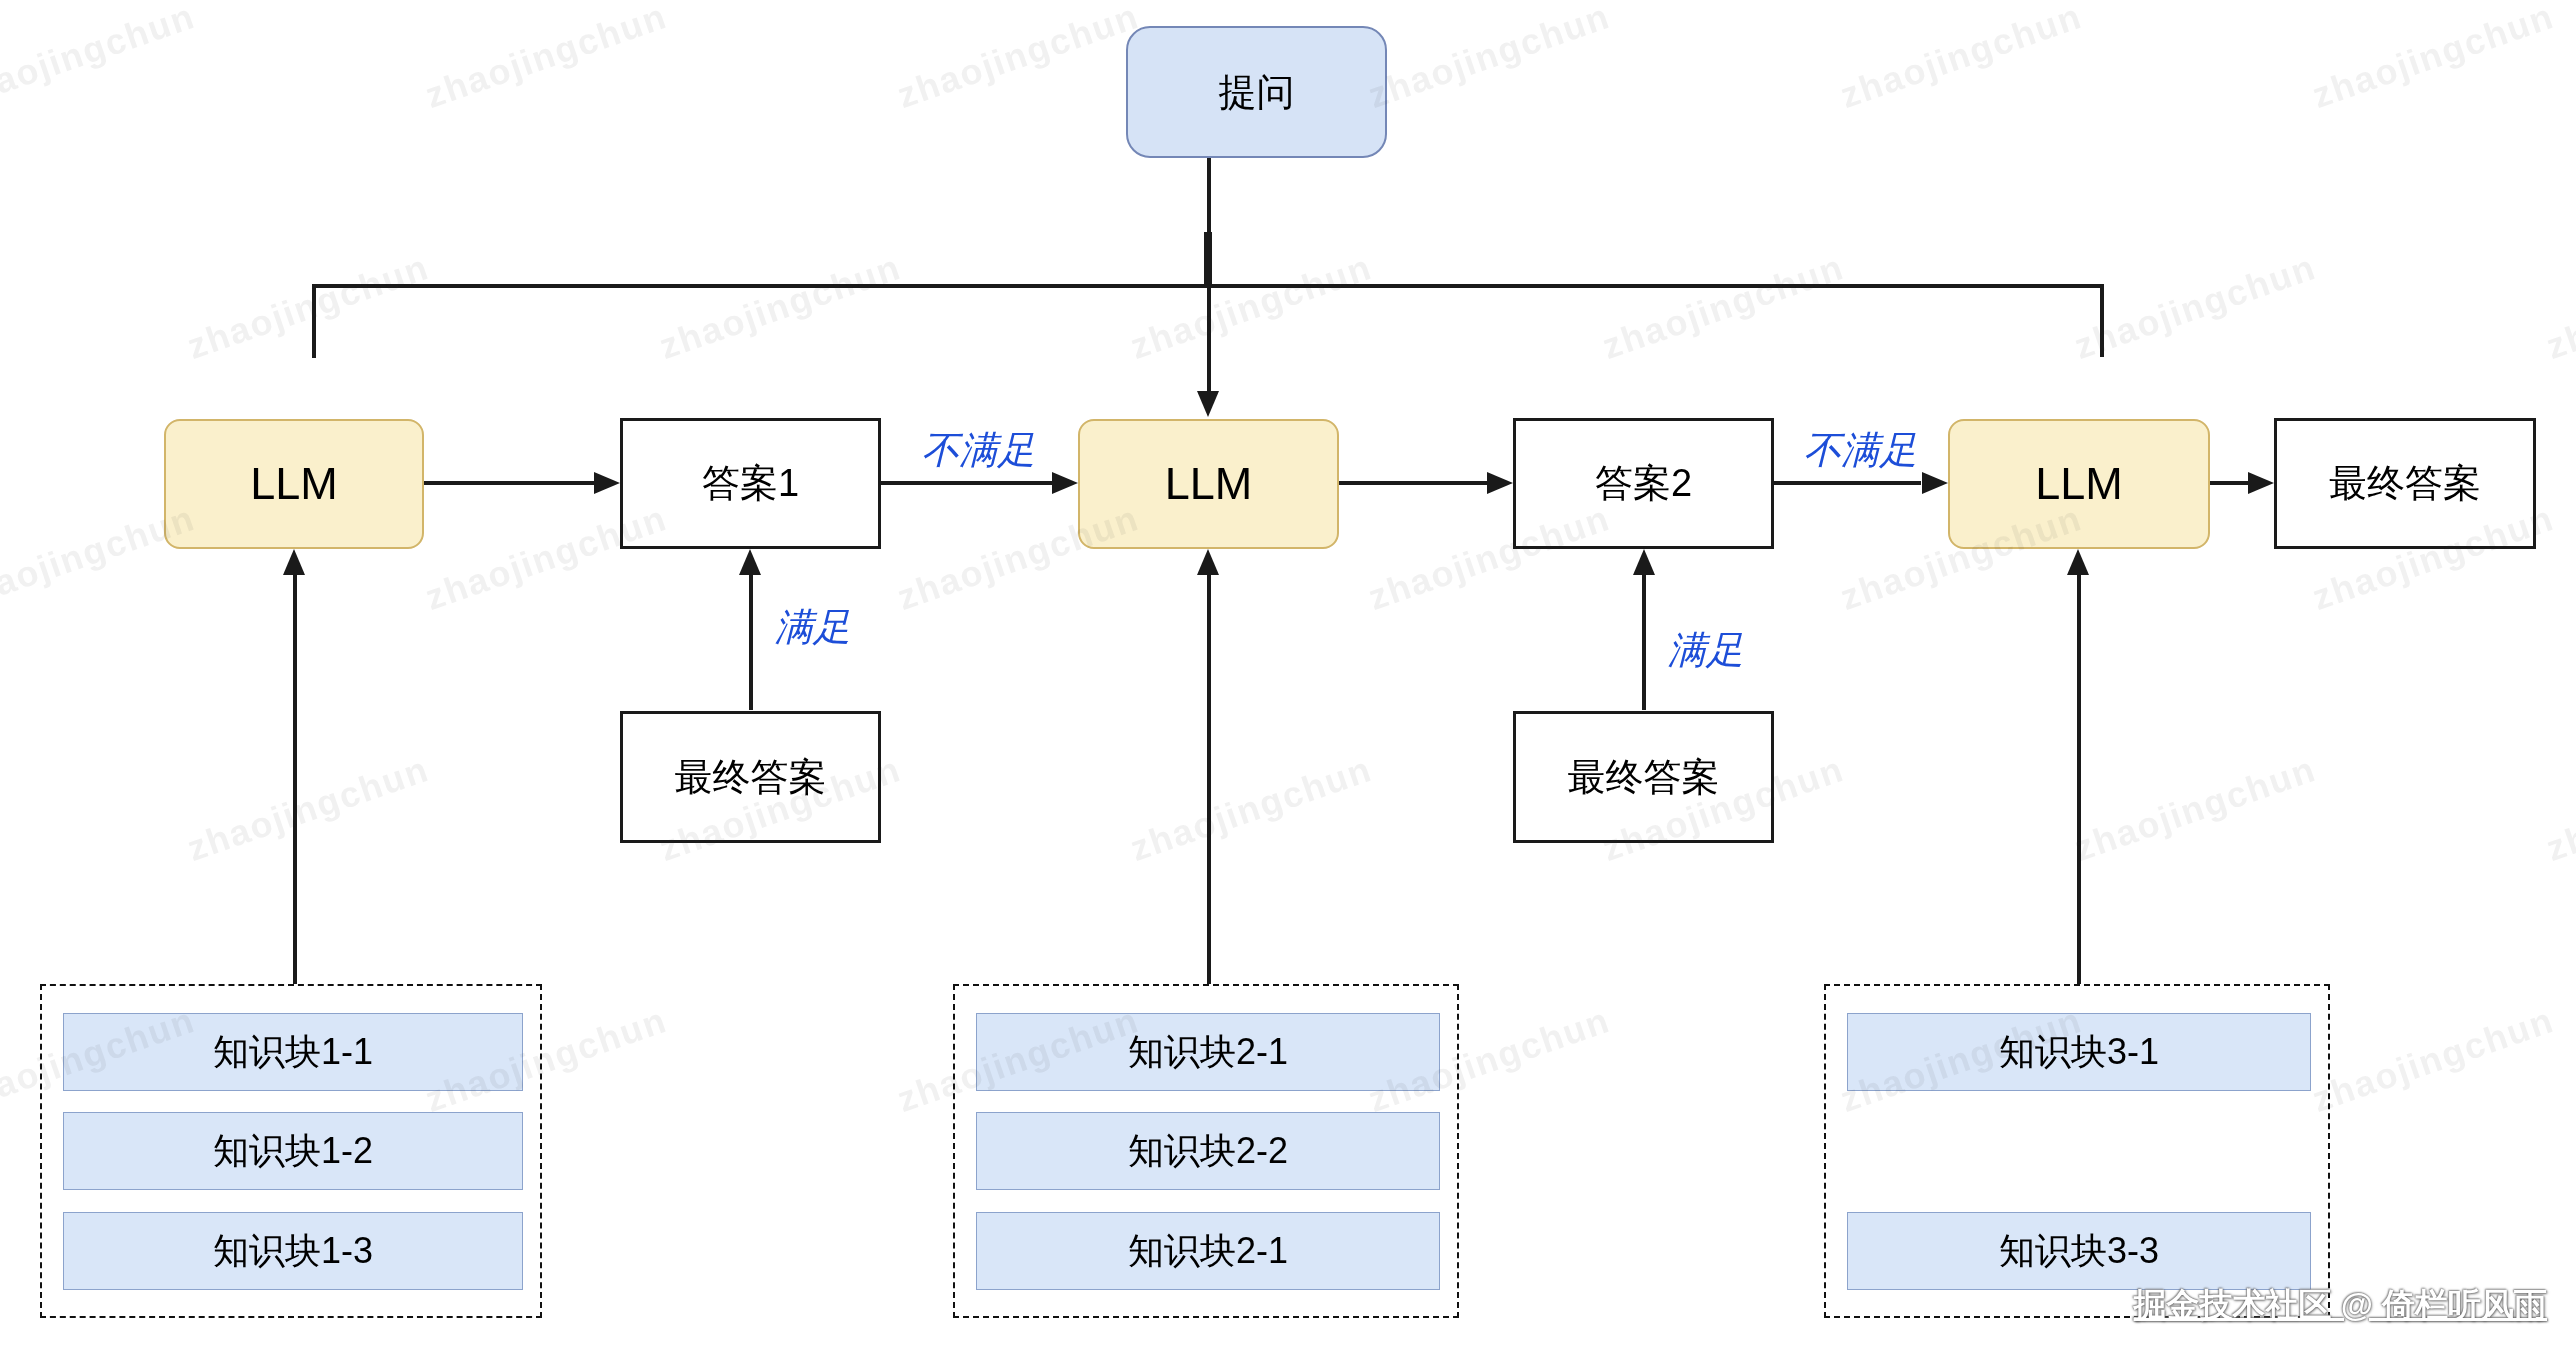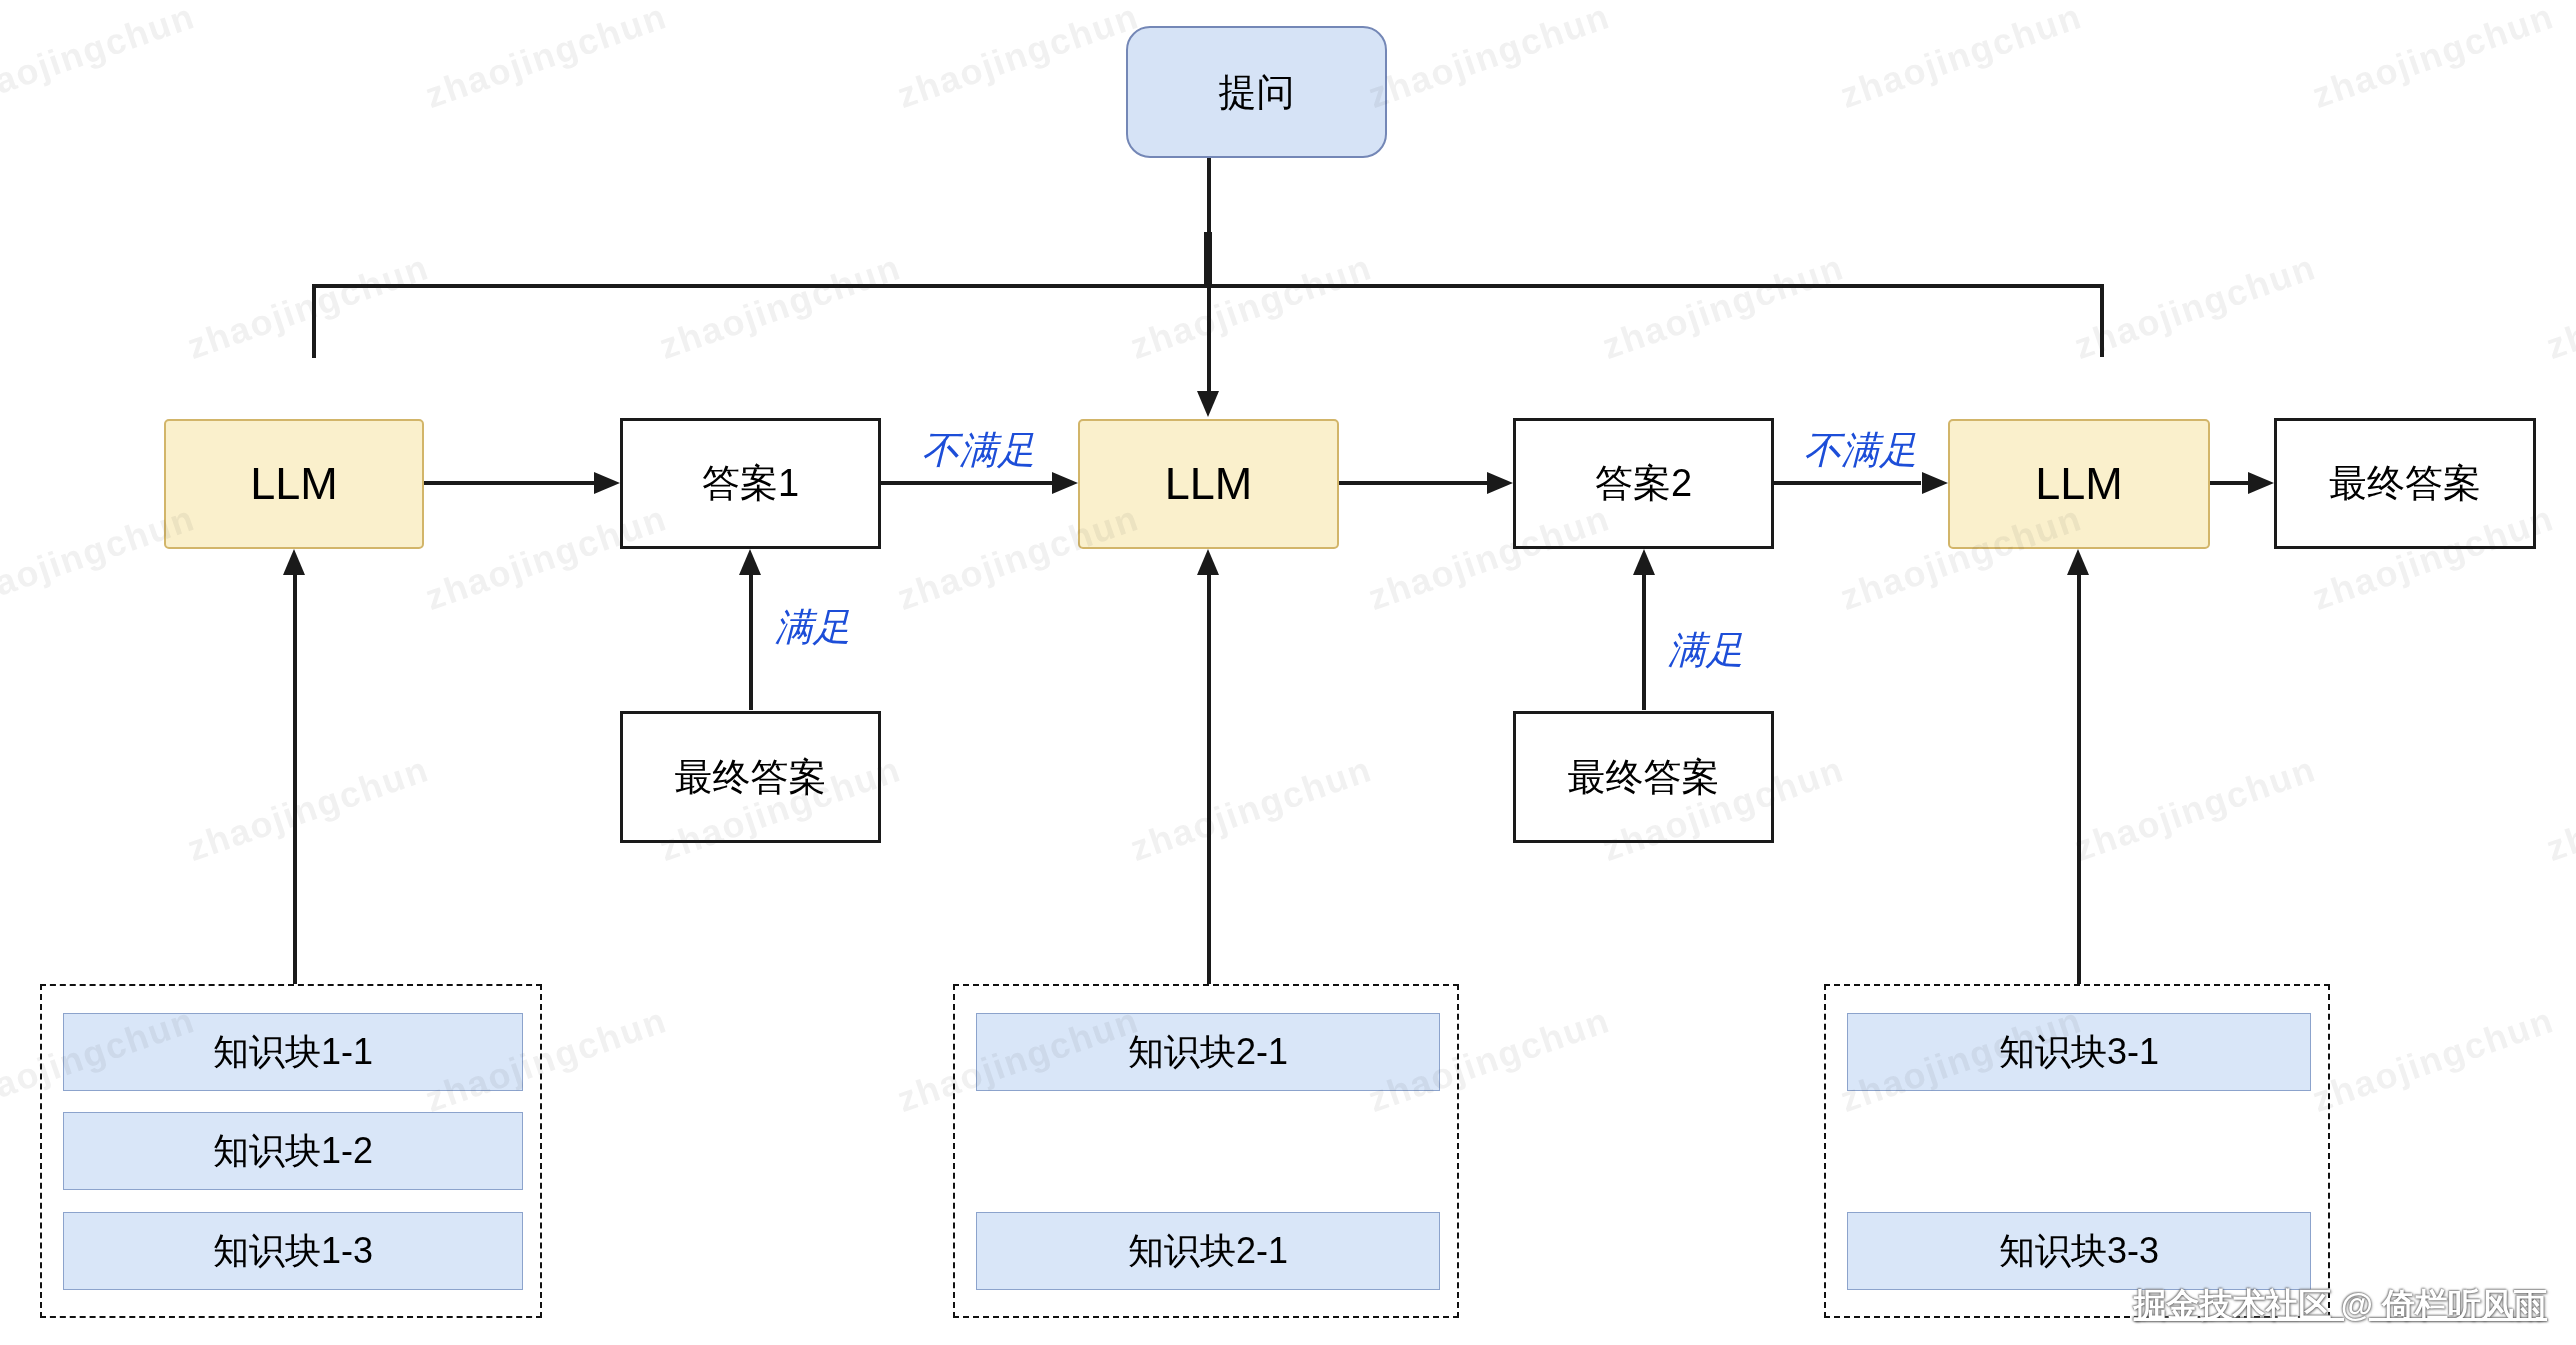--- a/index.html
+++ b/index.html
@@ -4,21 +4,21 @@
 <style>
   html,body{margin:0;padding:0;background:#ffffff;}
   #canvas{
     position:relative;width:2576px;height:1345px;background:#ffffff;overflow:hidden;
     font-family:"Liberation Sans", sans-serif;color:#111;
   }
   
   .box{position:absolute;display:flex;align-items:center;justify-content:center;
        box-sizing:border-box;font-size:38px;color:#000;white-space:nowrap;z-index:10;}
   .box-blue{background:#D6E3F6;border:2.6px solid #7487B6;border-radius:24px;}
-  .box-llm{background:#FAF0CC;border:2.6px solid #D2B569;border-radius:5px;font-size:45px;}
+  .box-llm{background:#FAF0CC;border:2.6px solid #D2B569;border-radius:16px;font-size:45px;}
   .box-white{background:#ffffff;border:3.5px solid #1a1a1a;}
   
   .kgroup{position:absolute;border:2.6px dashed #111;box-sizing:border-box;z-index:5;}
   .chunk{position:absolute;left:21px;width:460px;height:78px;background:#D9E6F8;
          border:1.7px solid #8CA3CC;box-sizing:border-box;display:flex;align-items:center;
          justify-content:center;font-size:36px;color:#000;z-index:6;}
   
   .hline,.vline{position:absolute;background:#1a1a1a;z-index:4;}
   .hline{height:3.5px;}
   .vline{width:3.5px;}
@@ -98,20 +98,21 @@
   <div class="vline" style="left:2077px;top:571px;height:413px;"></div>
 
   <div class="kgroup" style="left:40px;top:984px;width:502px;height:334px;">
     <div class="chunk" style="top:27px;">知识块1-1</div>
     <div class="chunk" style="top:126px;">知识块1-2</div>
     <div class="chunk" style="top:226px;">知识块1-3</div>
   </div>
 
   <div class="kgroup" style="left:953px;top:984px;width:506px;height:334px;">
     <div class="chunk" style="top:27px;width:464px;">知识块2-1</div>
+    <div class="chunk" style="top:126px;width:464px;">知识块2-2</div>
     <div class="chunk" style="top:226px;width:464px;">知识块2-1</div>
   </div>
 
   <div class="kgroup" style="left:1824px;top:984px;width:506px;height:334px;">
     <div class="chunk" style="top:27px;width:464px;">知识块3-1</div>
     <div class="chunk" style="top:226px;width:464px;">知识块3-3</div>
   </div>
 
   <div id="watermark-layer">
       <div class="wm" style="left: -52px; top: 35px;">zhaojingchun</div>

